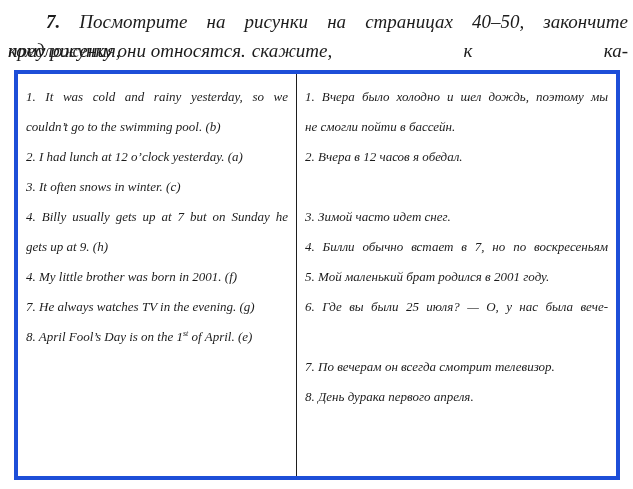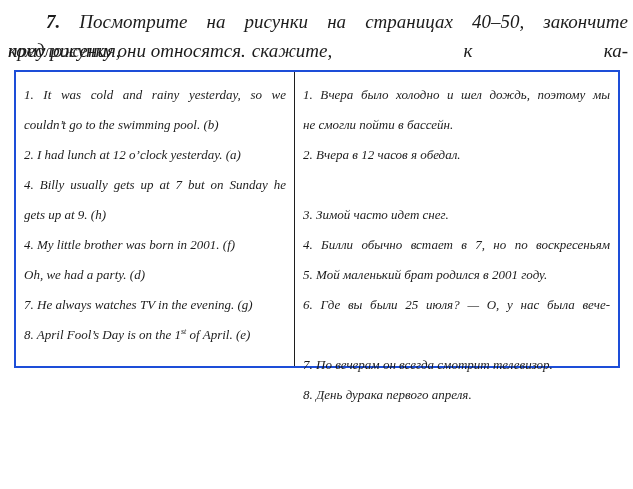--- a/index.html
+++ b/index.html
@@ -13,22 +13,22 @@
     overflow: hidden;
   }
   .header {
     position: absolute; left: 8px; top: 7px; width: 620px;
     font-size: 19px;
   }
   .header .line { height: 29px; line-height: 29px; }
   .header .line.indent { text-indent: 38px; }
   .table {
     position: absolute; left: 14px; top: 70px;
-    width: 606px; height: 298px;
-    border: 2px solid #1d4ed8;
+    width: 606px; height: 410px;
+    border: 4px solid #1d4ed8;
     box-sizing: border-box;
     display: flex;
   }
   .cell {
     box-sizing: border-box;
     padding: 8px 8px 0 8px;
     font-size: 13px;
   }
   .cell.left  { width: 279px; border-right: 1px solid #1e1e1e; }
   .cell.right { flex: 1; }
@@ -48,24 +48,24 @@
 <div class="header">
     <div class="line justify indent"><span class="b">7.</span><span> Посмотрите на рисунки на страницах 40–50, закончите предложения, скажите, к ка-</span></div>
     <div class="line"><span>кому рисунку они относятся.</span></div>
   </div>
 
 <div class="table">
   <div class="cell left">
       <div class="line justify"><span>1. It was cold and rainy yesterday, so we</span></div>
       <div class="line"><span>couldn’t go to the swimming pool. (b)</span></div>
       <div class="line"><span>2. I had lunch at 12 o’clock yesterday. (a)</span></div>
+      <div class="line"><span>3. It often snows in winter. (c)</span></div>
       <div class="line justify"><span>4. Billy usually gets up at 7 but on Sunday he</span></div>
       <div class="line"><span>gets up at 9. (h)</span></div>
       <div class="line"><span>4. My little brother was born in 2001. (f)</span></div>
-      <div class="line"><span>Oh, we had a party. (d)</span></div>
       <div class="line"><span>7. He always watches TV in the evening. (g)</span></div>
       <div class="line"><span>8. April Fool’s Day is on the 1</span><sup>st</sup><span> of April. (e)</span></div>
     </div>
   <div class="cell right">
       <div class="line justify"><span>1. Вчера было холодно и шел дождь, поэтому мы</span></div>
       <div class="line"><span>не смогли пойти в бассейн.</span></div>
       <div class="line"><span>2. Вчера в 12 часов я обедал.</span></div>
       <div class="line">&nbsp;</div>
       <div class="line"><span>3. Зимой часто идет снег.</span></div>
       <div class="line justify"><span>4. Билли обычно встает в 7, но по воскресеньям</span></div>

